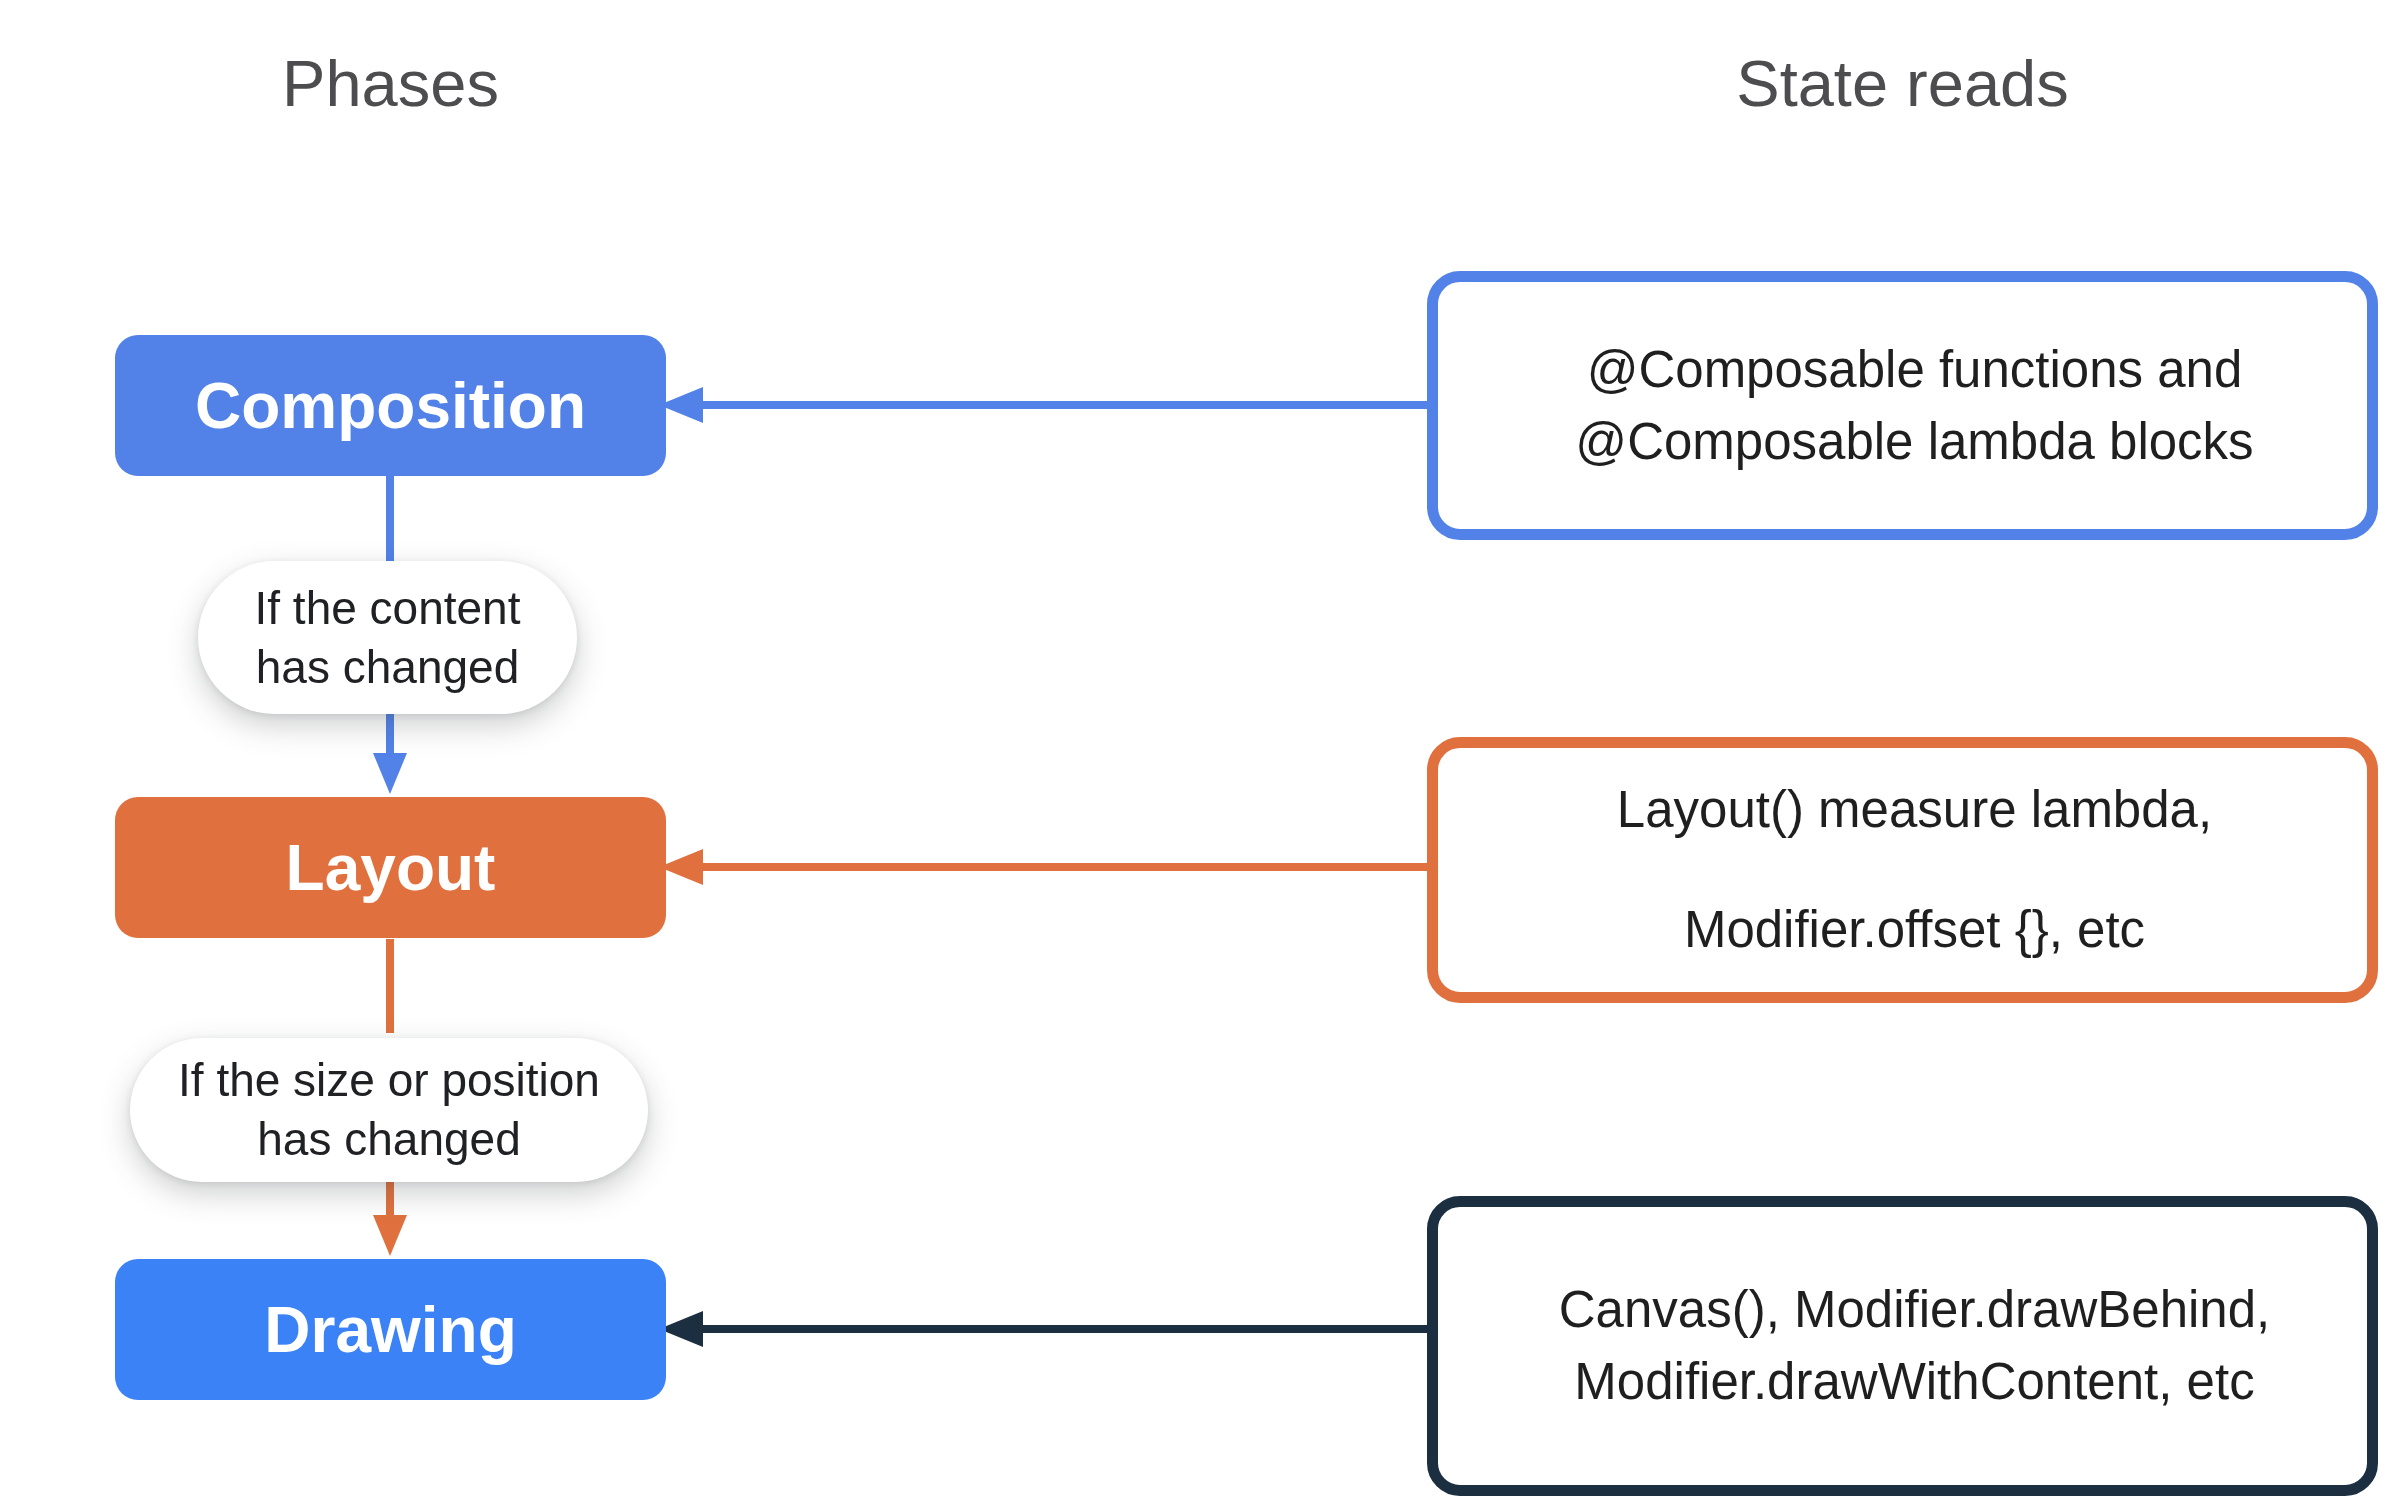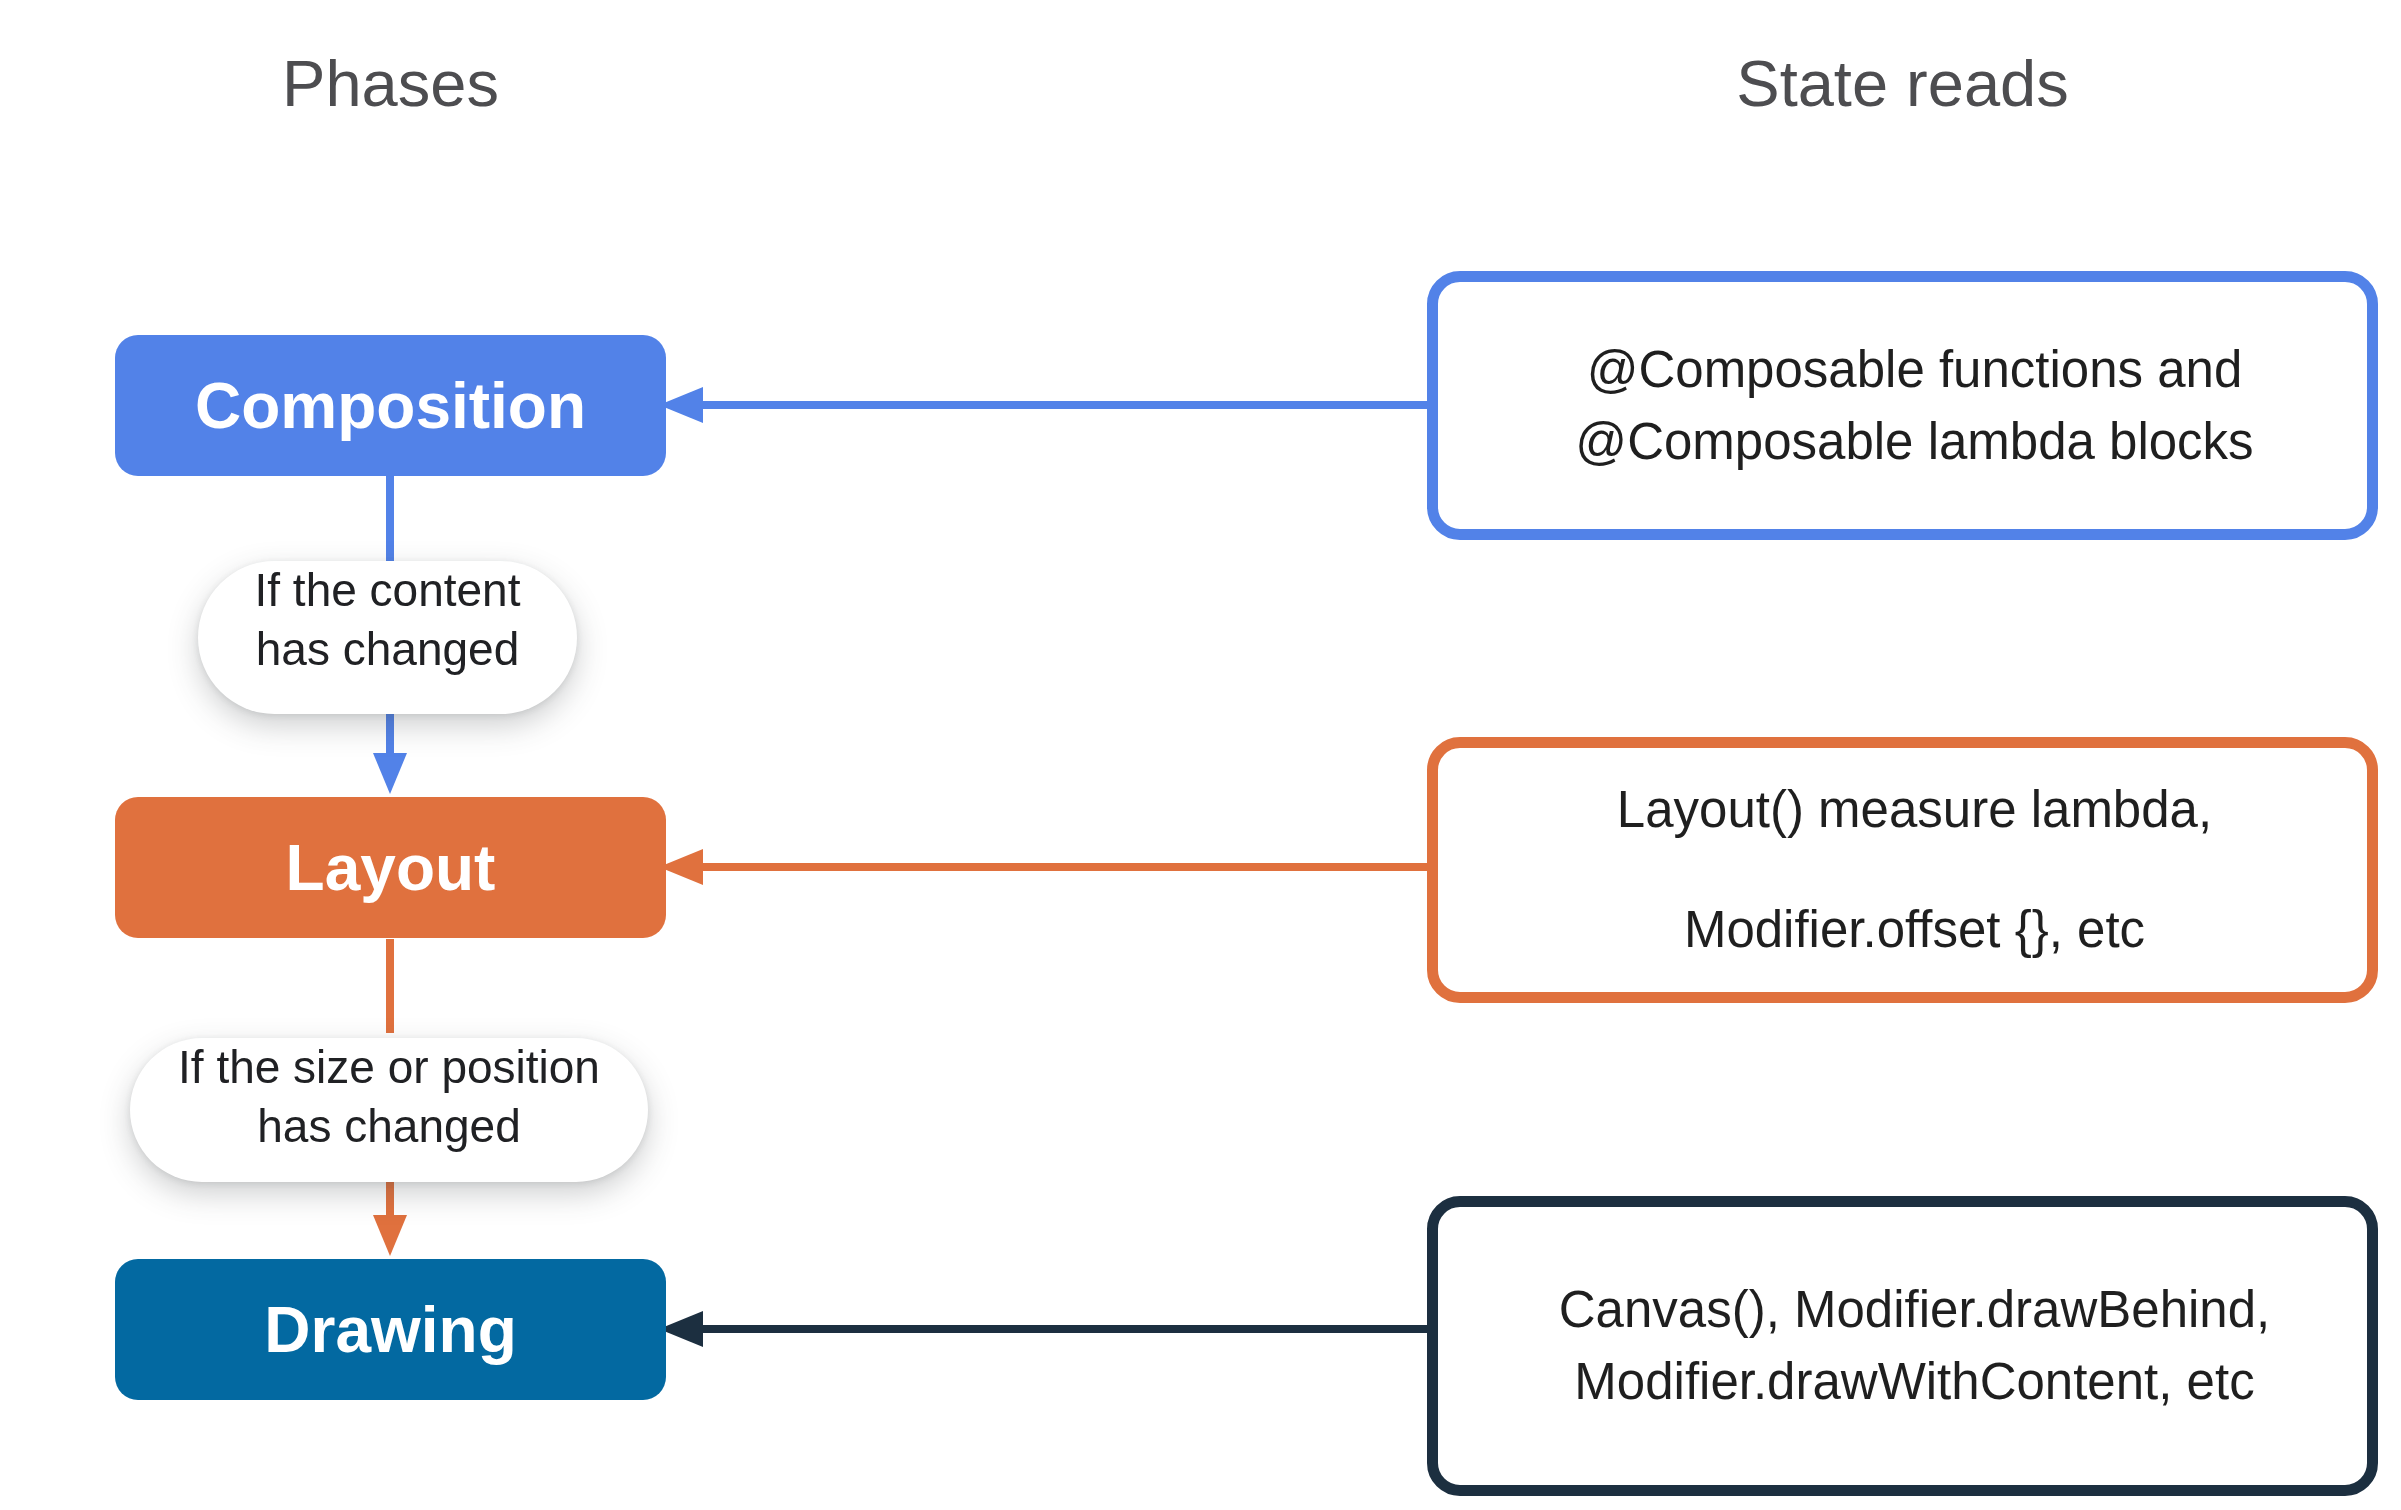--- a/index.html
+++ b/index.html
@@ -40,31 +40,32 @@
     display: flex;
     align-items: center;
     justify-content: center;
     color: #ffffff;
     font-size: 64px;
     font-weight: 700;
     z-index: 2;
   }
   .phase.composition { top: 335px;  background: #5282e8; }
   .phase.layout      { top: 797px;  background: #e0713e; }
-  .phase.drawing     { top: 1259px; background: #0369a1; }
+  .phase.drawing     { top: 1259px; background: #3b82f6; }
 
   
   .pill {
     position: absolute;
     background: #ffffff;
     border-radius: 78px;
     box-shadow: 0 11.5px 29.5px rgba(60, 64, 67, 0.25), 0 1.6px 6.6px rgba(60, 64, 67, 0.12);
     display: flex;
     flex-direction: column;
     align-items: center;
+    justify-content: center;
     text-align: center;
     font-size: 46px;
     font-weight: 500;
     line-height: 59px;
     color: #202124;
     z-index: 3;
   }
   .pill.pill-content  { left: 198px; top: 561px;  width: 379px; height: 153px; }
   .pill.pill-size     { left: 130px; top: 1027px; width: 518px; height: 144px; margin-top: 11px; }
 

